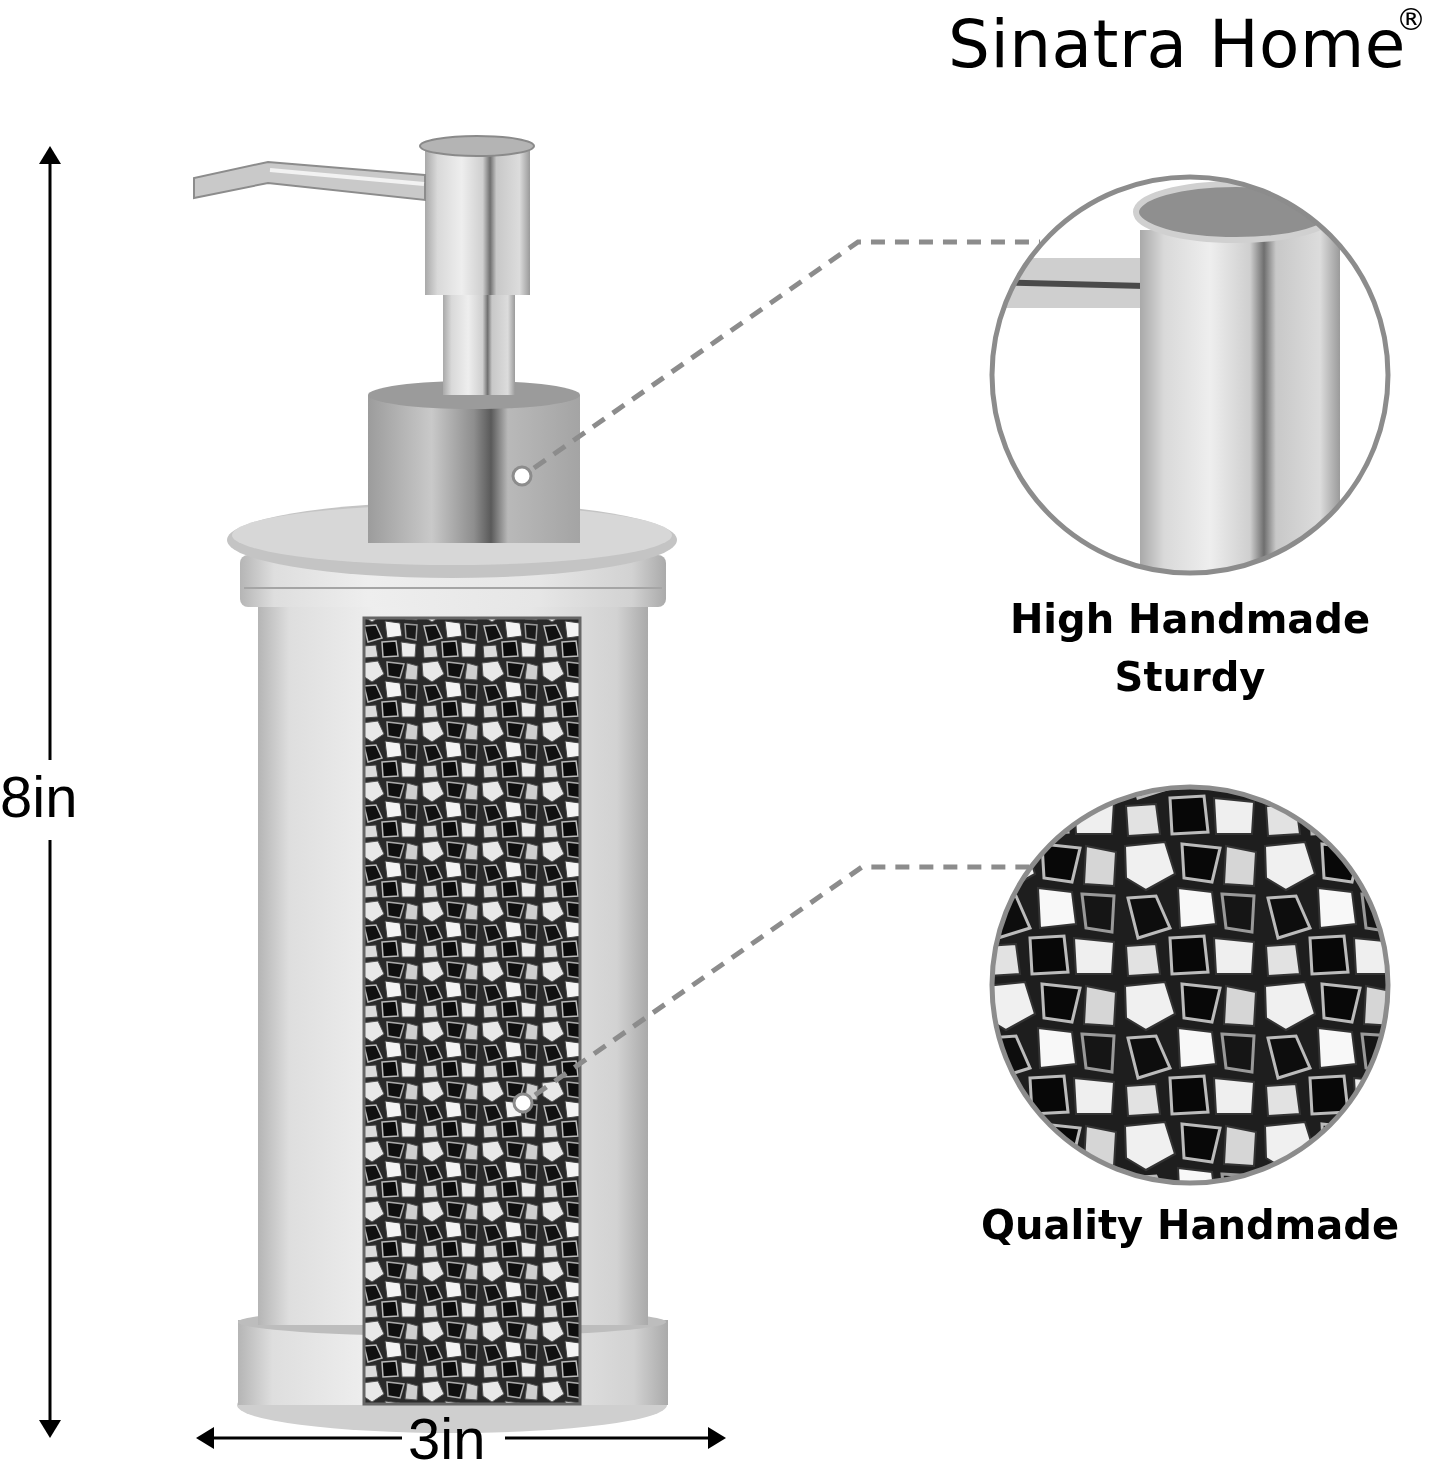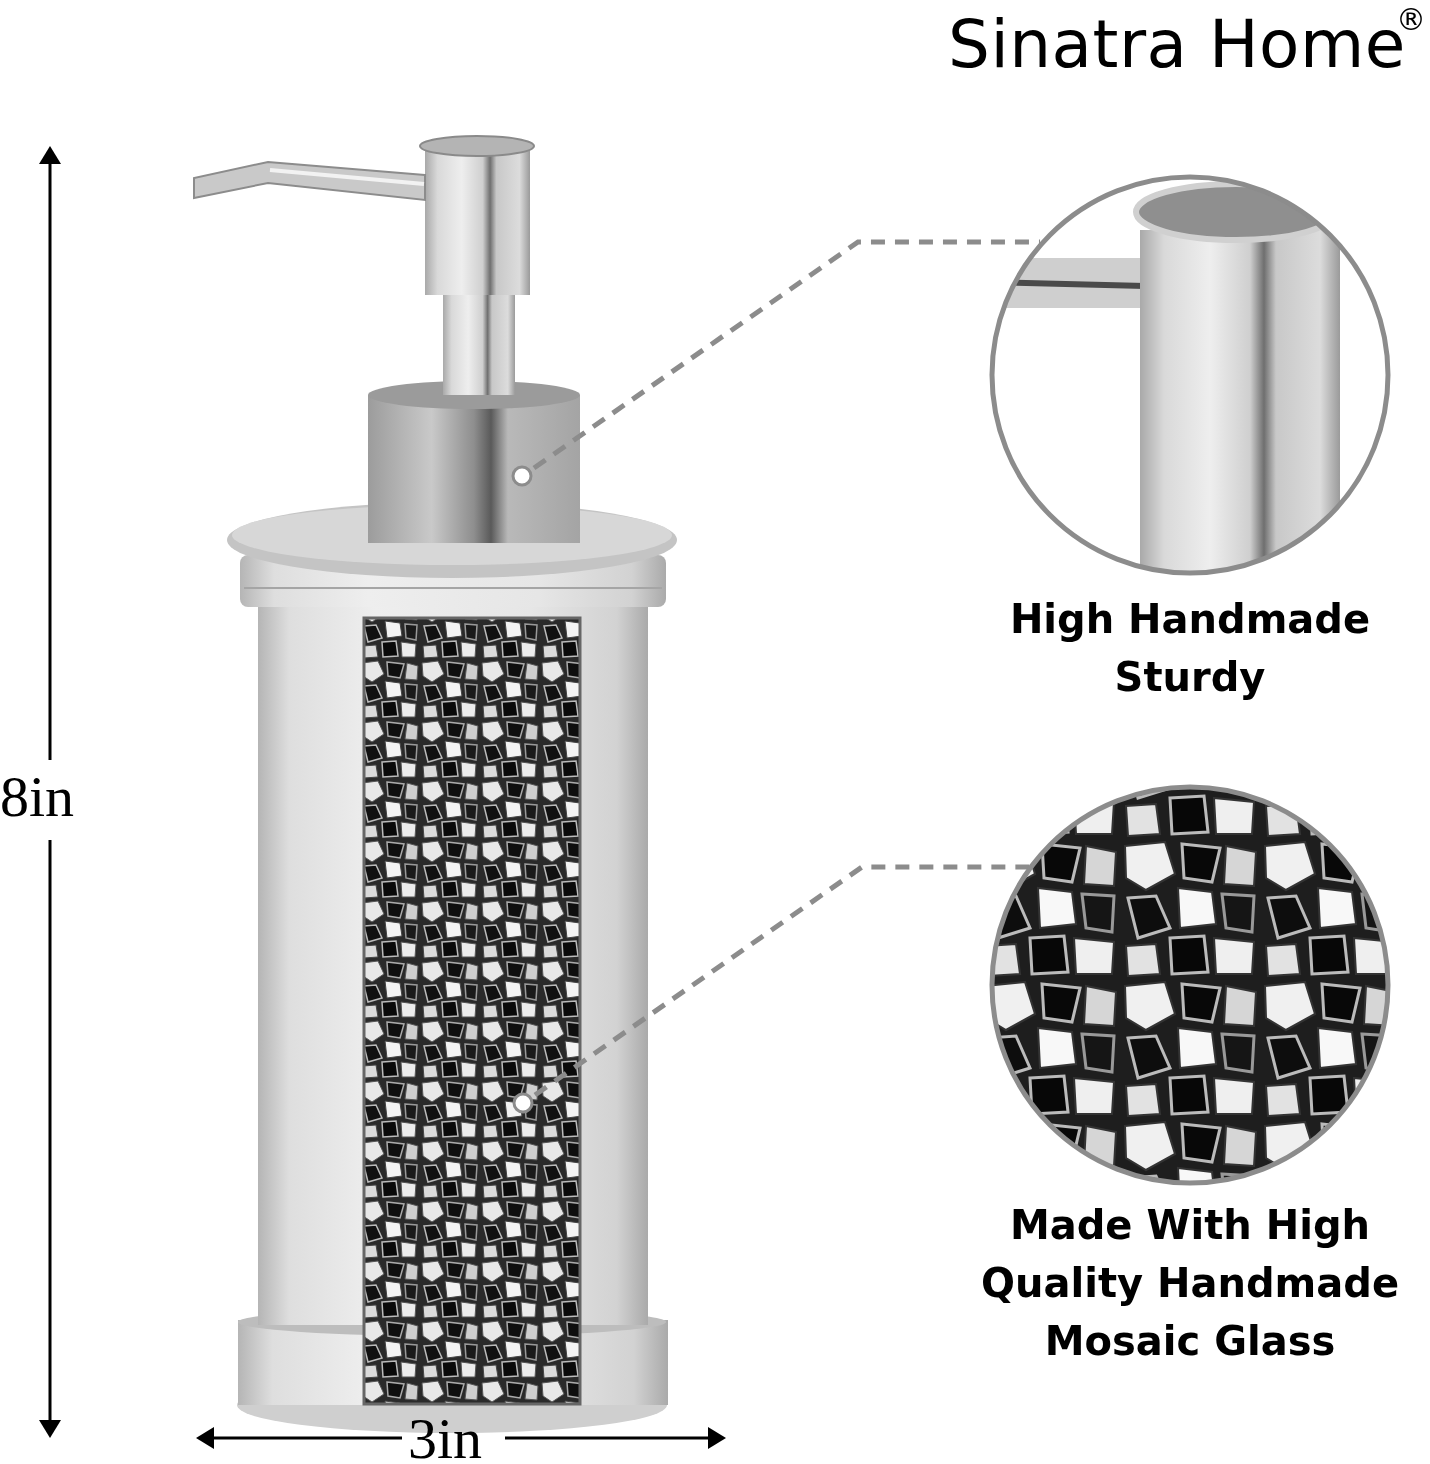--- a/index.html
+++ b/index.html
@@ -2,21 +2,21 @@
 <html><head>
 <meta charset="utf-8">
 <style>
   html, body { margin: 0; padding: 0; background: #ffffff; }
   body { width: 1430px; height: 1464px; position: relative; overflow: hidden;
          font-family: "Liberation Sans", "DejaVu Sans", sans-serif; color: #000; }
   .abs { position: absolute; }
   .brand { left: 948px; top: 12px; font-size: 66px; font-weight: 400; letter-spacing: 0.5px;
            font-family: "DejaVu Sans", "Liberation Sans", sans-serif; white-space: nowrap; line-height: 1; text-align: center; }
   .reg { left: 1396px; top: 2px; font-size: 30px; font-family: "DejaVu Sans", sans-serif; }
-  .dim-label { font-size: 58px; font-family: Liberation Serif, serif; line-height: 1; background: transparent; }
+  .dim-label { font-size: 58px; font-family: Liberation Sans, sans-serif; line-height: 1; background: transparent; }
   .caption { font-weight: 700; font-size: 40px; text-align: center; line-height: 58px;
              font-family: "DejaVu Sans", "Liberation Sans", sans-serif; }
   svg.full { position: absolute; left: 0; top: 0; }
 </style>
 </head>
 <body>
 
 <div class="abs brand">Sinatra Home</div>
 <div class="abs reg">®</div>
 
@@ -151,16 +151,14 @@
 </svg>
 
 <div class="abs dim-label" style="left:0px; top:768px;">8in</div>
 <div class="abs dim-label" style="left:408px; top:1410px;">3in</div>
 
 <div class="abs caption" style="left:960px; top:590px; width:460px;">
   <div>High Handmade Sturdy</div>
 </div>
 
 <div class="abs caption" style="left:960px; top:1196px; width:460px;">
-  <div>Made With High</div>
   <div>Quality Handmade</div>
-  <div>Mosaic Glass</div>
 </div>
 
 </body></html>

